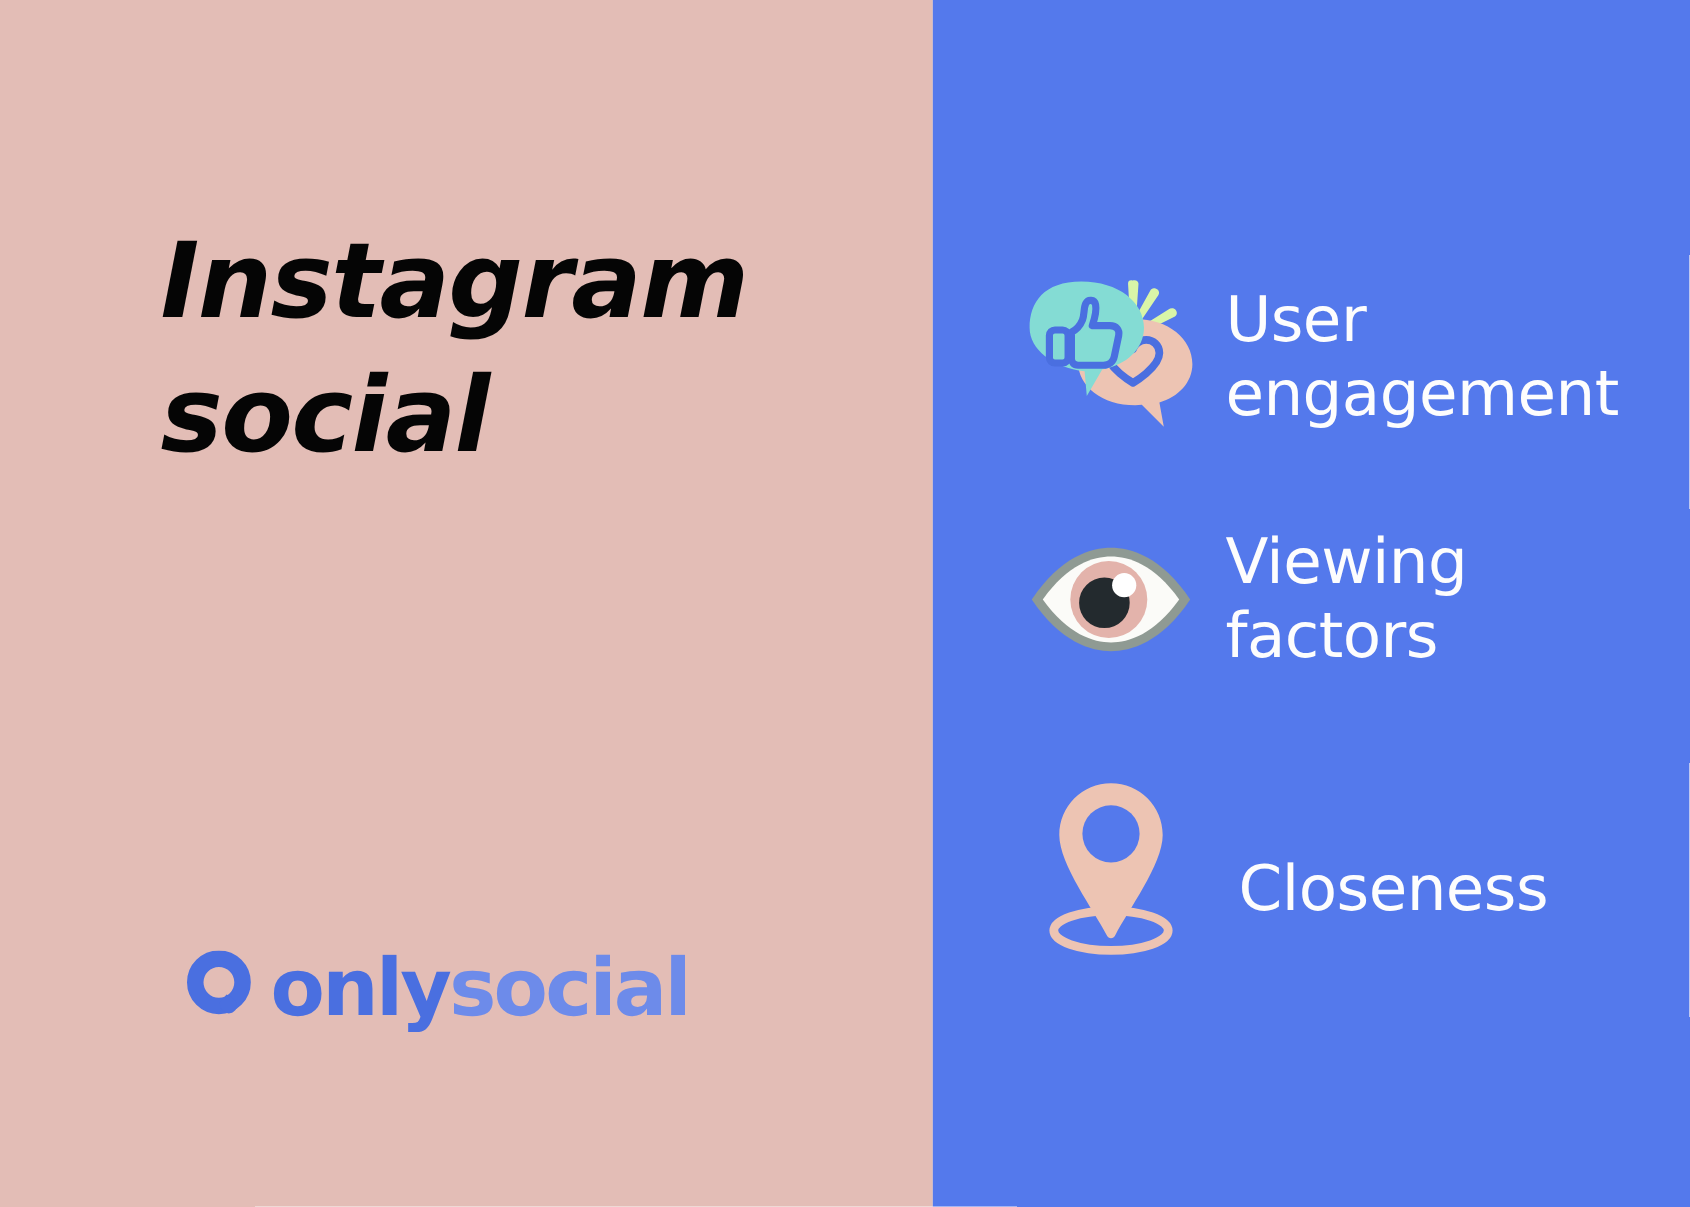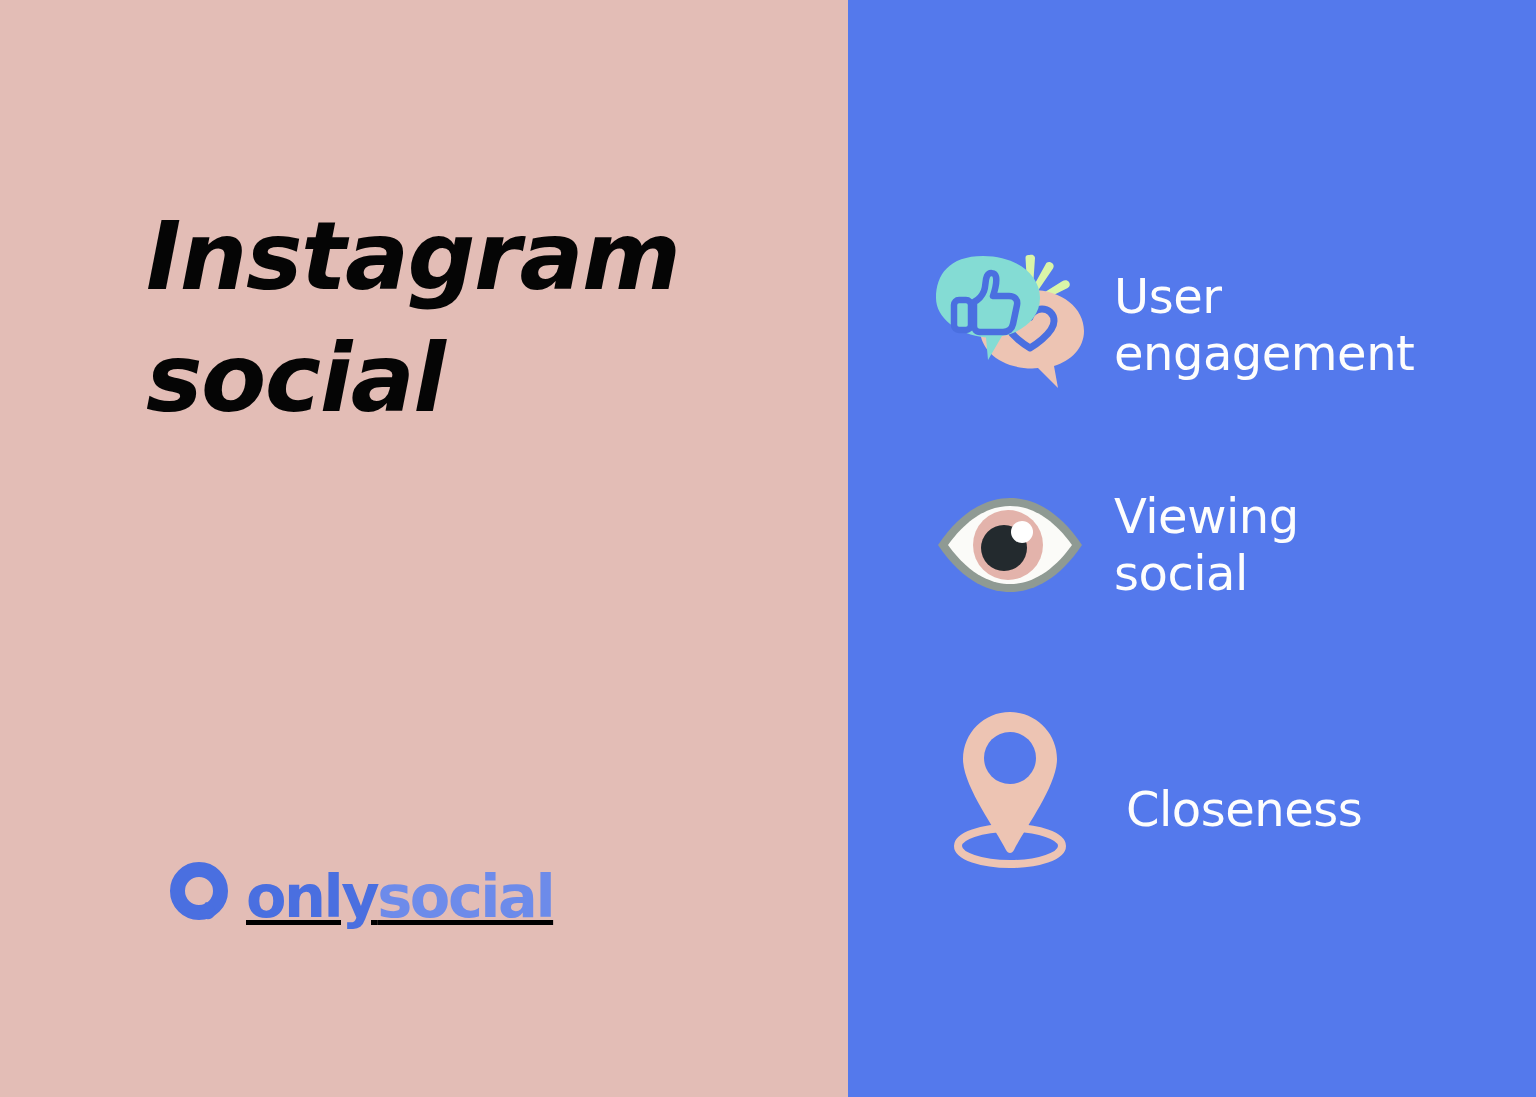--- a/index.html
+++ b/index.html
@@ -67,25 +67,24 @@
     left: 168px;
     top: 862px;
     display: flex;
     align-items: center;
     gap: 14px;
   }
   .logo-mark { display: block; }
   .logo-word {
     font-family: "DejaVu Sans", sans-serif;
     font-weight: 700;
-    font-size: 59px;
+    font-size: 72px;
     letter-spacing: -2.5px;
     line-height: 1;
     white-space: nowrap;
-    text-decoration: underline;
   }
   .logo-only   { color: #4a6fe0; }
   .logo-social { color: #6d8bea; }
 
   
   .right-panel {
     width: 688px;
     height: 100%;
     background: #5479ec;
     position: relative;
@@ -107,21 +106,21 @@
   }
   .feature-icon {
     flex: 0 0 auto;
     display: flex;
     align-items: center;
     justify-content: center;
   }
   .feature-label {
     font-family: "DejaVu Sans", sans-serif;
     font-weight: 400;
-    font-size: 48px;
+    font-size: 57px;
     line-height: 1.18;
     color: #fdfdfd;
     letter-spacing: -0.5px;
     white-space: pre-line;
   }
 
   
   .feature-engagement { left: 78px;  top: 248px;  }
   .feature-engagement .feature-icon { width: 168px; height: 150px; }
   .feature-engagement .feature-label { margin-left: 20px; margin-top: 4px; }
@@ -226,21 +225,21 @@
                      C123 107, 100 114, 84 114 C68 114, 45 107, 22 75 Z" fill="#fbfbf8"></path>
 
             <circle cx="82" cy="75" r="35" fill="#e3b3ab"></circle>
 
             <circle cx="78" cy="78" r="23" fill="#232a2e"></circle>
 
             <circle cx="96" cy="62" r="11" fill="#ffffff"></circle>
           </svg>
         </span>
         <span class="feature-label">Viewing
-social</span>
+factors</span>
       </div>
 
       <div class="feature feature-closeness">
         <span class="feature-icon">
           <svg width="168" height="170" viewBox="0 0 168 170" aria-hidden="true">
 
             <ellipse cx="84" cy="146" rx="52" ry="18" fill="none" stroke="#edc4b3" stroke-width="8"></ellipse>
 
             <path d="M84 12
                      C110 12, 131 33, 131 59

